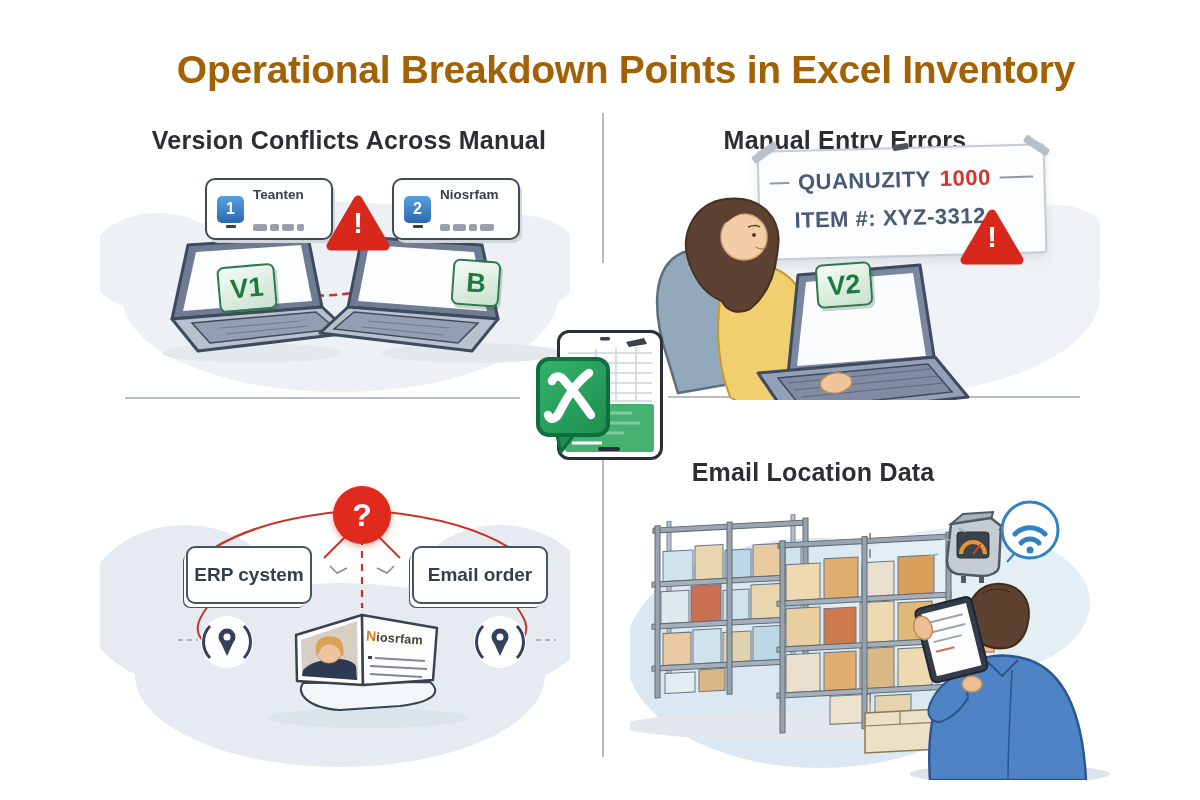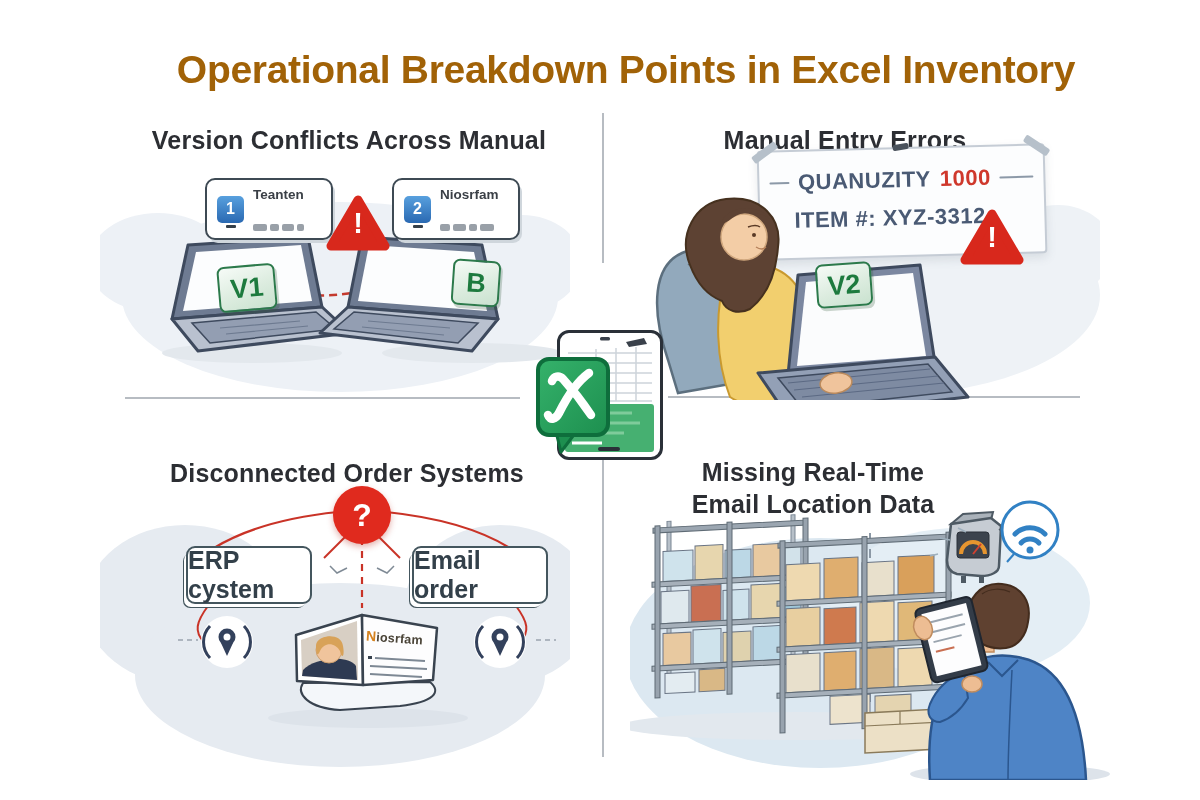--- a/index.html
+++ b/index.html
@@ -71,21 +71,21 @@
   .nd-l{width:20px;} .nd-r{width:34px;}
   .note-value{color:#cf382c;}
   .note-line2{margin-top:12px;padding-left:34px;font-size:22px;font-weight:700;
     color:#4a5a74;letter-spacing:.5px;}
 
   
   .q-circle{position:absolute;left:233px;top:56px;width:58px;height:58px;border-radius:50%;
     background:#e02a1e;color:#fff;display:flex;align-items:center;justify-content:center;
     font-size:32px;font-weight:800;box-shadow:0 3px 6px rgba(180,40,30,.35);}
   .order-box{position:absolute;background:#fff;border:2.5px solid #44565e;border-radius:9px;
-    display:flex;align-items:center;justify-content:center;font-size:25px;font-weight:700;
+    display:flex;align-items:center;justify-content:center;font-size:19px;font-weight:700;
     color:#33404a;box-shadow:-4px 5px 0 -2px #ffffff,-5px 6px 0 -2px #44565e;box-sizing:border-box;}
   .box-erp{left:86px;top:116px;width:126px;height:58px;}
   .box-email{left:312px;top:116px;width:136px;height:58px;}
   .kiosk-brand{position:absolute;left:266px;top:200px;width:70px;display:block;
     font-size:12.5px;font-weight:800;color:#4a4438;transform:rotate(4deg);letter-spacing:.2px;}
   .kiosk-brand::first-letter{color:#d4821f;font-size:14px;}
 
   
   .center-icon{position:absolute;left:537px;top:330px;width:128px;height:140px;}
   .doc{position:absolute;left:20px;top:0;width:106px;height:130px;background:#fff;
@@ -256,21 +256,20 @@
         </defs>
         <polygon points="20,72 44,72 26,96" fill="#1d8f4f" stroke="#0e6e3c" stroke-width="3" stroke-linejoin="round"></polygon>
         <rect x="3" y="3" width="70" height="76" rx="11" fill="url(#xg)" stroke="#0e6e3c" stroke-width="4"></rect>
         <path d="M54,17 C43,25 32,41 24,57 C21,63 15,65 13,59" stroke="#fff" stroke-width="8.5" fill="none" stroke-linecap="round"></path>
         <path d="M17,25 C19,20 24,19 28,23 C37,33 48,47 56,59" stroke="#fff" stroke-width="8.5" fill="none" stroke-linecap="round"></path>
       </svg>
     </div>
   </div>
 
   <section class="q q-bl">
-    <h2 class="q-heading">Disconnected Order Systems</h2>
 
     <svg class="art" style="left:0;top:40px;" width="470" height="305" viewBox="0 0 470 305">
       <ellipse cx="85" cy="135" rx="100" ry="80" fill="#e6ebf1"></ellipse>
       <ellipse cx="400" cy="135" rx="95" ry="80" fill="#e6ebf1"></ellipse>
       <ellipse cx="240" cy="205" rx="205" ry="92" fill="#e6ebf1"></ellipse>
 
       <g stroke="#c93327" fill="none">
         <path d="M238,42 C180,48 140,62 114,78" stroke-width="2.2"></path>
         <path d="M286,42 C344,48 384,62 410,78" stroke-width="2.2"></path>
         <path d="M248,64 L224,88" stroke-width="2"></path>
@@ -317,21 +316,20 @@
     </svg>
 
     <div class="q-circle">?</div>
     <div class="order-box box-erp">ERP cystem</div>
     <div class="order-box box-email">Email order</div>
     <span class="kiosk-brand">Niosrfam</span>
   </section>
 
   <section class="q q-br">
     <h2 class="q-heading">
-      <span style="display:block">Missing Real-Time</span>
       <span style="display:block">Email Location Data</span>
     </h2>
 
     <svg class="art" style="left:0;top:68px;" width="490" height="282" viewBox="0 0 490 282">
       <ellipse cx="190" cy="155" rx="195" ry="115" fill="#dce8f1"></ellipse>
       <ellipse cx="330" cy="105" rx="130" ry="75" fill="#e4eef5"></ellipse>
       <ellipse cx="170" cy="228" rx="180" ry="14" fill="#e2e8ee"></ellipse>
       <path d="M240,35 V205" stroke="#8b98a5" stroke-width="2" stroke-dasharray="9 7"></path>
 
       <g transform="translate(25,30) skewY(-3)">

